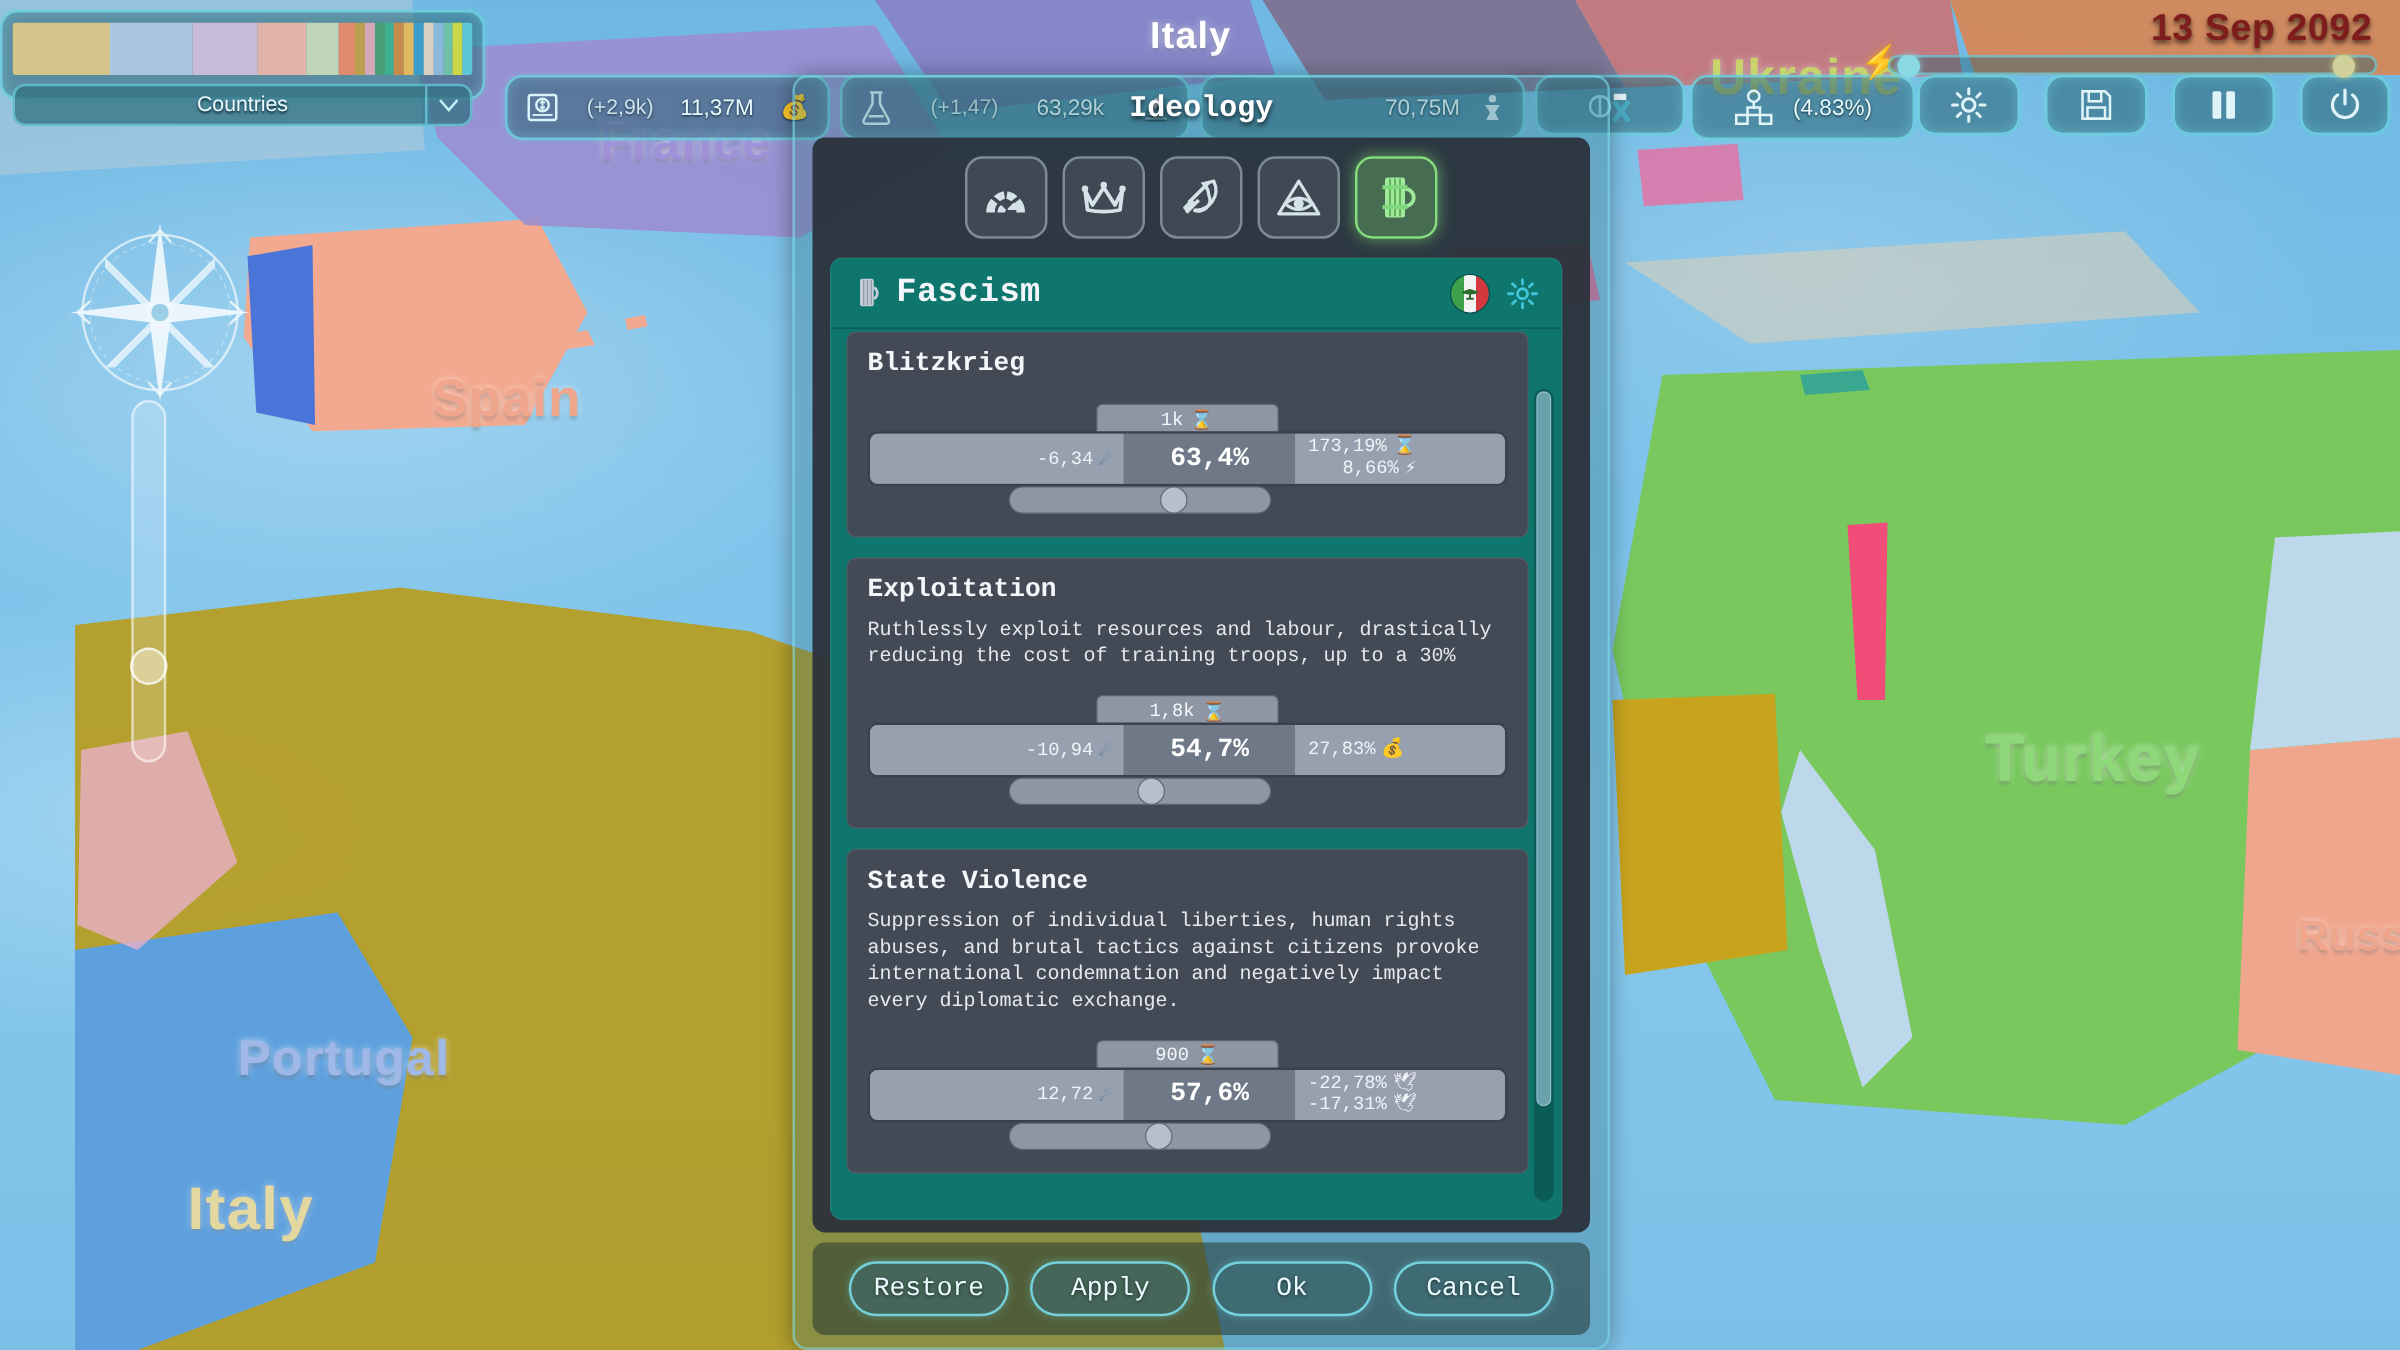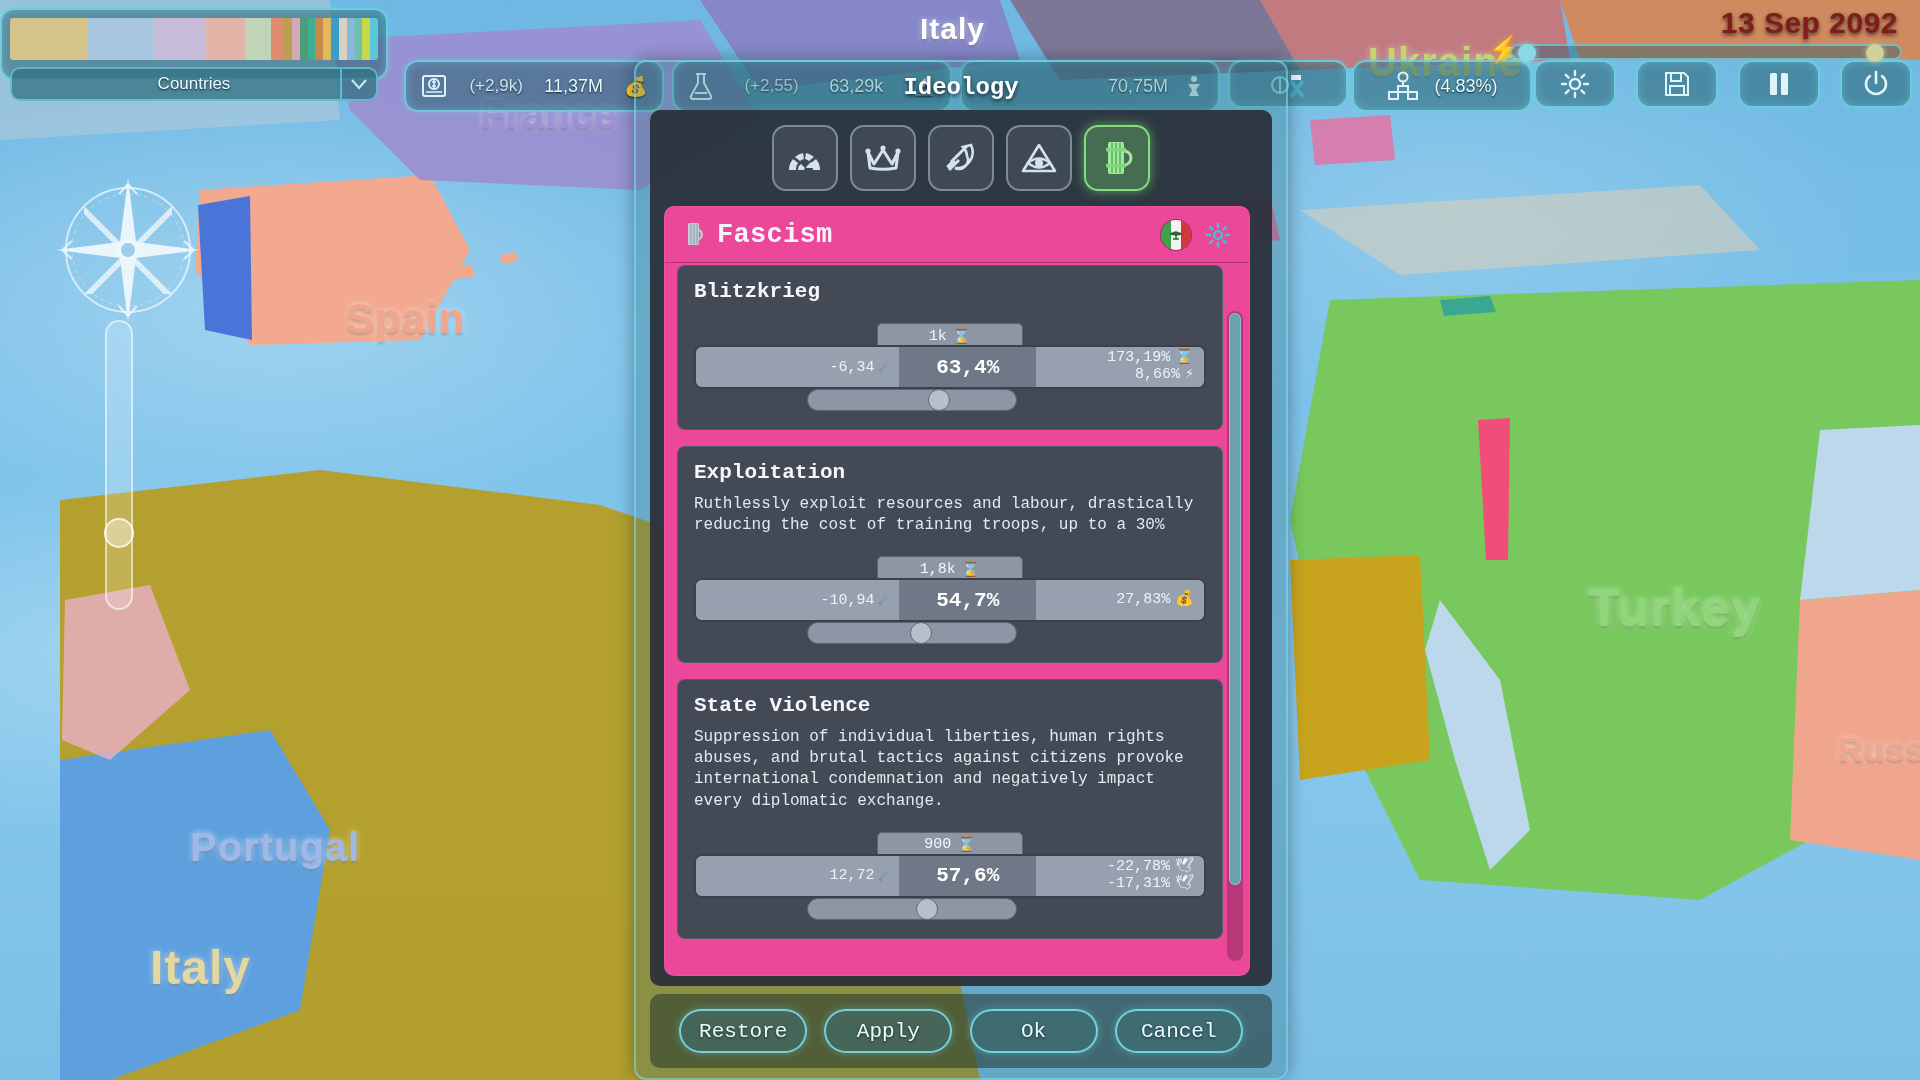--- a/index.html
+++ b/index.html
@@ -124,21 +124,21 @@
     display: flex; align-items: center; justify-content: center;
   }
   .tab.active {
     background: rgba(120,215,110,.34);
     border-color: #83dd7c;
     box-shadow: 0 0 12px rgba(130,225,120,.6);
   }
 
   .panel {
     position: absolute; left: 14px; right: 22px; top: 96px; bottom: 10px;
-    background: #ec4899; border-radius: 10px;
+    background: #0f766e; border-radius: 10px;
     border: 1px solid rgba(255,255,255,.07);
     overflow: hidden;
   }
   .panel-head {
     height: 56px; display: flex; align-items: center; gap: 12px; padding: 0 18px;
     border-bottom: 1px solid rgba(0,0,0,.25);
   }
   .panel-head h1 { font-size: 27px; color: #f2f6fa; font-weight: bold; letter-spacing: .3px; }
   .head-right { margin-left: auto; display: flex; align-items: center; gap: 14px; }
   .flag-circle {
@@ -171,21 +171,21 @@
   .bar {
     position: absolute; left: 0; right: 0; top: 22px; height: 44px;
     background: #6e7887; border: 2px solid #3b414c; border-radius: 8px;
     display: flex; align-items: stretch;
   }
   .bar .seg {
     display: flex; align-items: center; padding: 0 10px; font-size: 15px; color: #eef3f8;
   }
   .bar .left  { flex: 0 0 40%; background: #97a0ae; border-radius: 6px 0 0 6px; justify-content: flex-end; gap: 5px; }
   .bar .mid   { flex: 1; background: #6e7887; justify-content: center; font-size: 21px; font-weight: bold; color: #fff; }
-  .bar .right { flex: 0 0 33%; background: #97a0ae; border-radius: 0 6px 6px 0; justify-content: flex-end; gap: 5px; }
+  .bar .right { flex: 0 0 33%; background: #97a0ae; border-radius: 0 6px 6px 0; gap: 5px; }
   .stacked { display: flex; flex-direction: column; align-items: flex-end; line-height: 1.12; }
   .stacked .row { display: flex; align-items: center; gap: 5px; }
 
   .track {
     position: absolute; left: 22%; width: 41%; top: 66px; height: 22px;
     background: #8d96a4; border: 1px solid #5e6573; border-radius: 11px;
   }
   .knob {
     position: absolute; top: 50%; transform: translate(-50%,-50%);
     width: 22px; height: 22px; border-radius: 50%;
@@ -345,21 +345,21 @@
       <span class="val">11,37M</span>
       <span style="font-size:19px">💰</span>
     </div>
 
     <div class="hud-panel res res-sci">
       <svg width="26" height="30" viewBox="0 0 26 30">
         <path d="M10 3 v9 L3 25 a2 2 0 0 0 2 3 h16 a2 2 0 0 0 2-3 L16 12 V3" fill="none" stroke="#d8f4fa" stroke-width="2"></path>
         <path d="M8 3 h10" stroke="#d8f4fa" stroke-width="2"></path>
         <path d="M7 22 h12" stroke="#d8f4fa" stroke-width="2"></path>
       </svg>
-      <span class="gain">(+2,55)</span>
+      <span class="gain">(+1,47)</span>
       <span class="val">63,29k</span>
       <span style="font-size:18px">🔬</span>
     </div>
 
     <div class="hud-panel res res-mil">
       <span class="val">70,75M</span>
       <svg width="20" height="22" viewBox="0 0 20 22" style="margin-left:6px">
         <circle cx="10" cy="4" r="3" fill="#cfe9ef"></circle>
         <path d="M4 9 h12 l-4 6 3 6 h-10 l3 -6 z" fill="#cfe9ef"></path>
       </svg>

